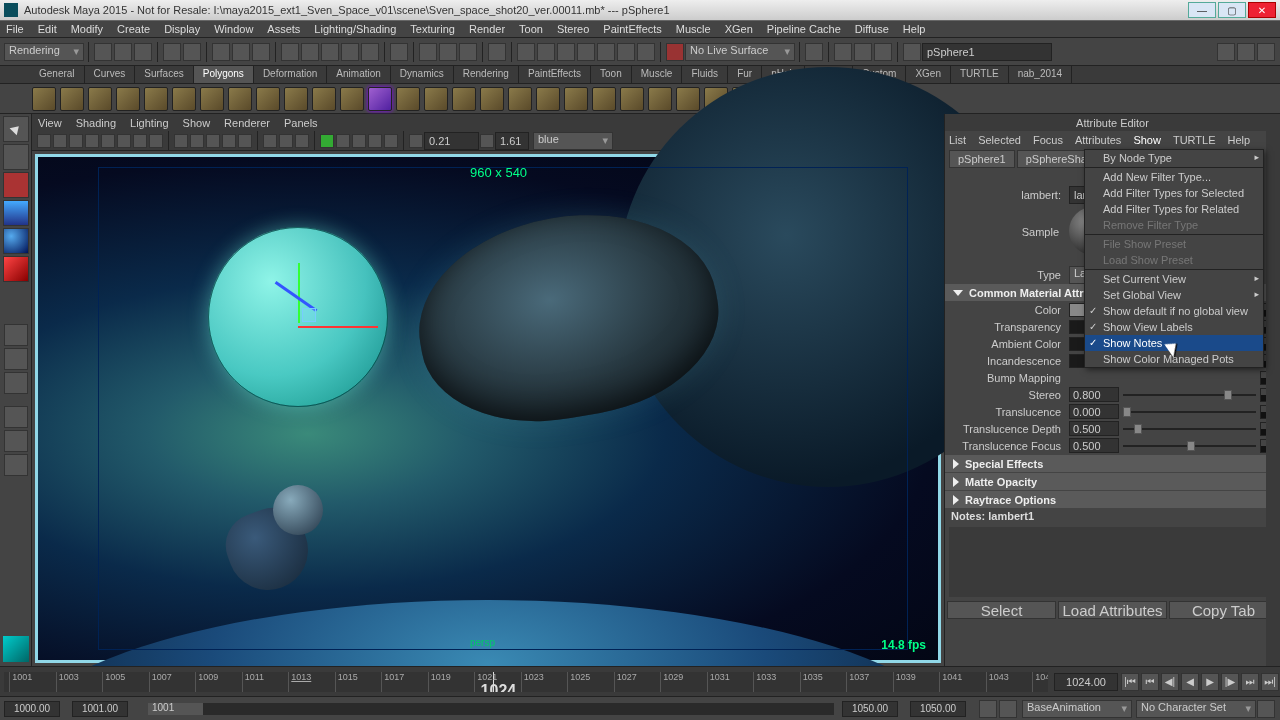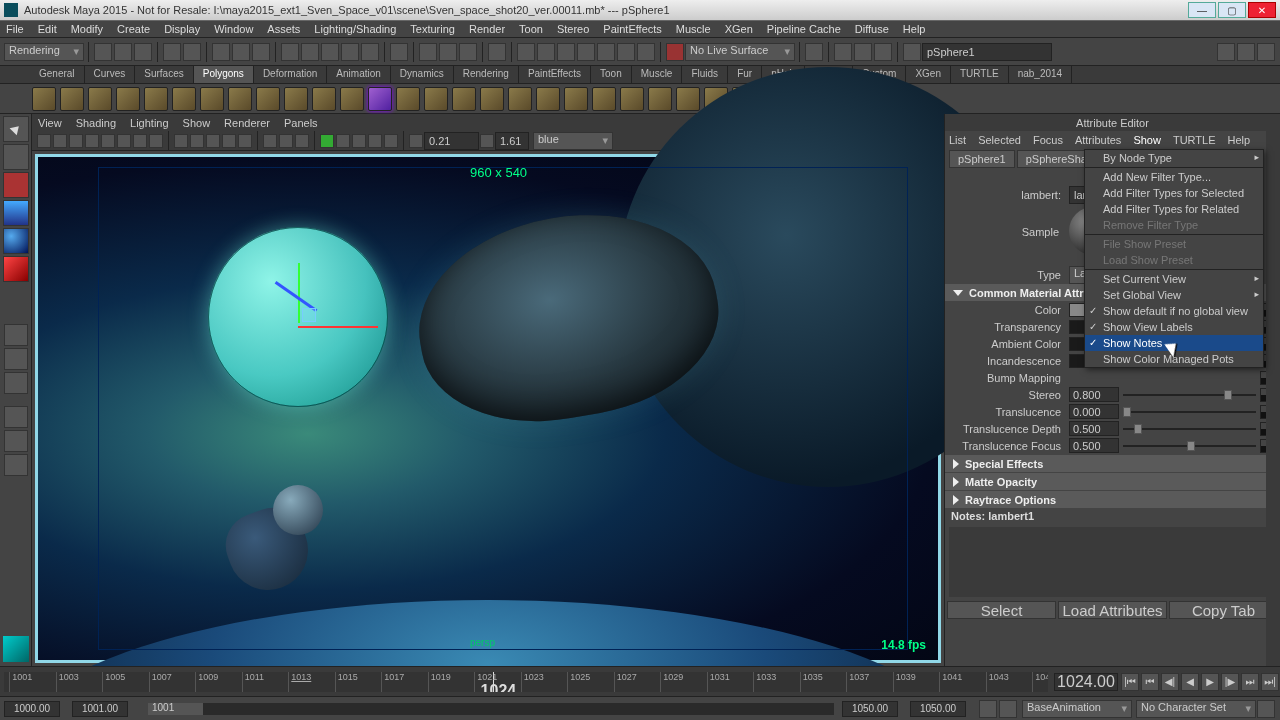--- a/index.html
+++ b/index.html
@@ -92,21 +92,21 @@
 .smitem.highlight{background:#1a4a8a;color:#fff}
 .smitem .check{position:absolute;left:4px;top:2px;font-size:10px}
 .smitem .sub{position:absolute;right:4px;top:2px;font-size:9px}
 .smsep{height:1px;background:#222;margin:1px 0}
 
 .timeline{position:absolute;left:0;right:0;bottom:24px;height:30px;background:#3a3a3a;border-top:1px solid #222;display:flex;align-items:center}
 .tlruler{flex:1;height:20px;background:#333;position:relative;margin:0 4px;overflow:hidden}
 .tltick{position:absolute;top:0;height:20px;color:#aaa;font-size:9px;border-left:1px solid #555;padding-left:2px}
 .tlhead{position:absolute;top:0;width:1px;height:20px;background:#ddd}
 .tlhead .lab{position:absolute;left:-12px;top:10px;color:#ddd;font-size:16px;font-weight:bold}
-.tlnum{width:64px;height:18px;background:#333;border:1px solid #222;color:#ccc;text-align:center;font-size:16px;line-height:16px;margin:0 2px}
+.tlnum{width:64px;height:18px;background:#333;border:1px solid #222;color:#ccc;text-align:center;font-size:11px;line-height:16px;margin:0 2px}
 .playbtn{width:18px;height:18px;background:#555;border:1px solid #333;margin:0 1px;display:flex;align-items:center;justify-content:center;color:#ccc;font-size:10px}
 .rangebar{position:absolute;left:0;right:0;bottom:0;height:24px;background:#444;display:flex;align-items:center;padding:0 4px;border-top:1px solid #222}
 .rbfield{width:56px;height:16px;background:#333;border:1px solid #222;color:#ccc;font-size:10px;text-align:center;line-height:14px;margin-right:12px}
 .rbslider{flex:1;height:12px;background:#2a2a2a;margin:0 8px;position:relative}
 .rbslider .inner{position:absolute;left:0;width:8%;top:0;bottom:0;background:#555}
 .cursor-overlay{position:absolute;left:1168px;top:340px;width:14px;height:18px;pointer-events:none;z-index:200}
 .cursor-overlay::before{content:'';position:absolute;width:0;height:0;border-left:10px solid #fff;border-top:6px solid transparent;border-bottom:10px solid transparent;transform:rotate(-35deg);filter:drop-shadow(1px 1px 0 #000)}
 .sample{width:48px;height:48px;border-radius:50%;background:radial-gradient(circle at 35% 30%,#888,#333 70%,#111);margin:4px 0 4px 124px}
 .mayalogo{width:26px;height:26px;background:linear-gradient(135deg,#0cc,#066);margin:4px auto}
 </style>

